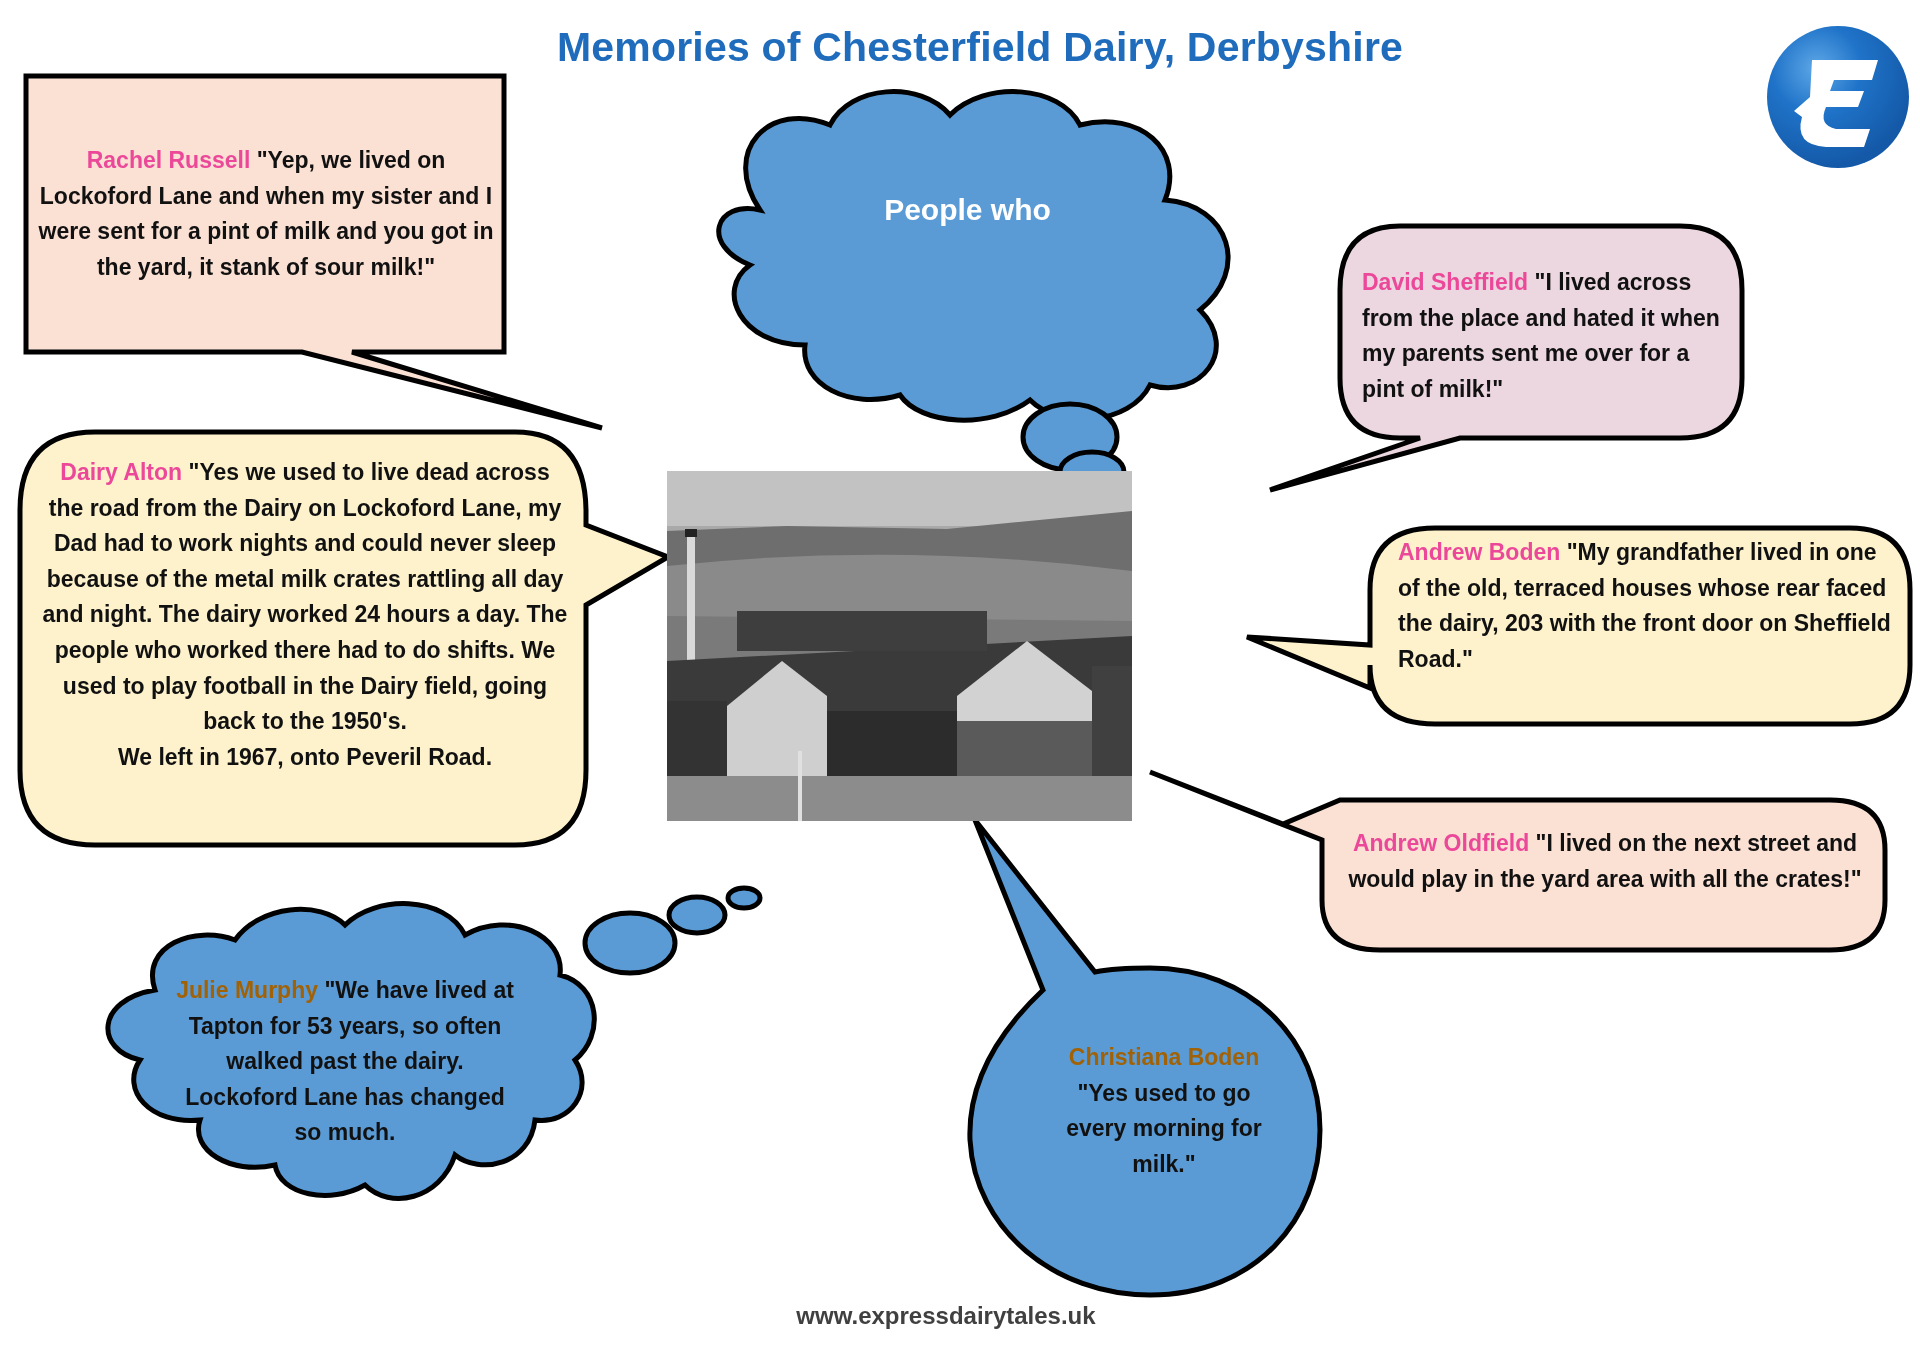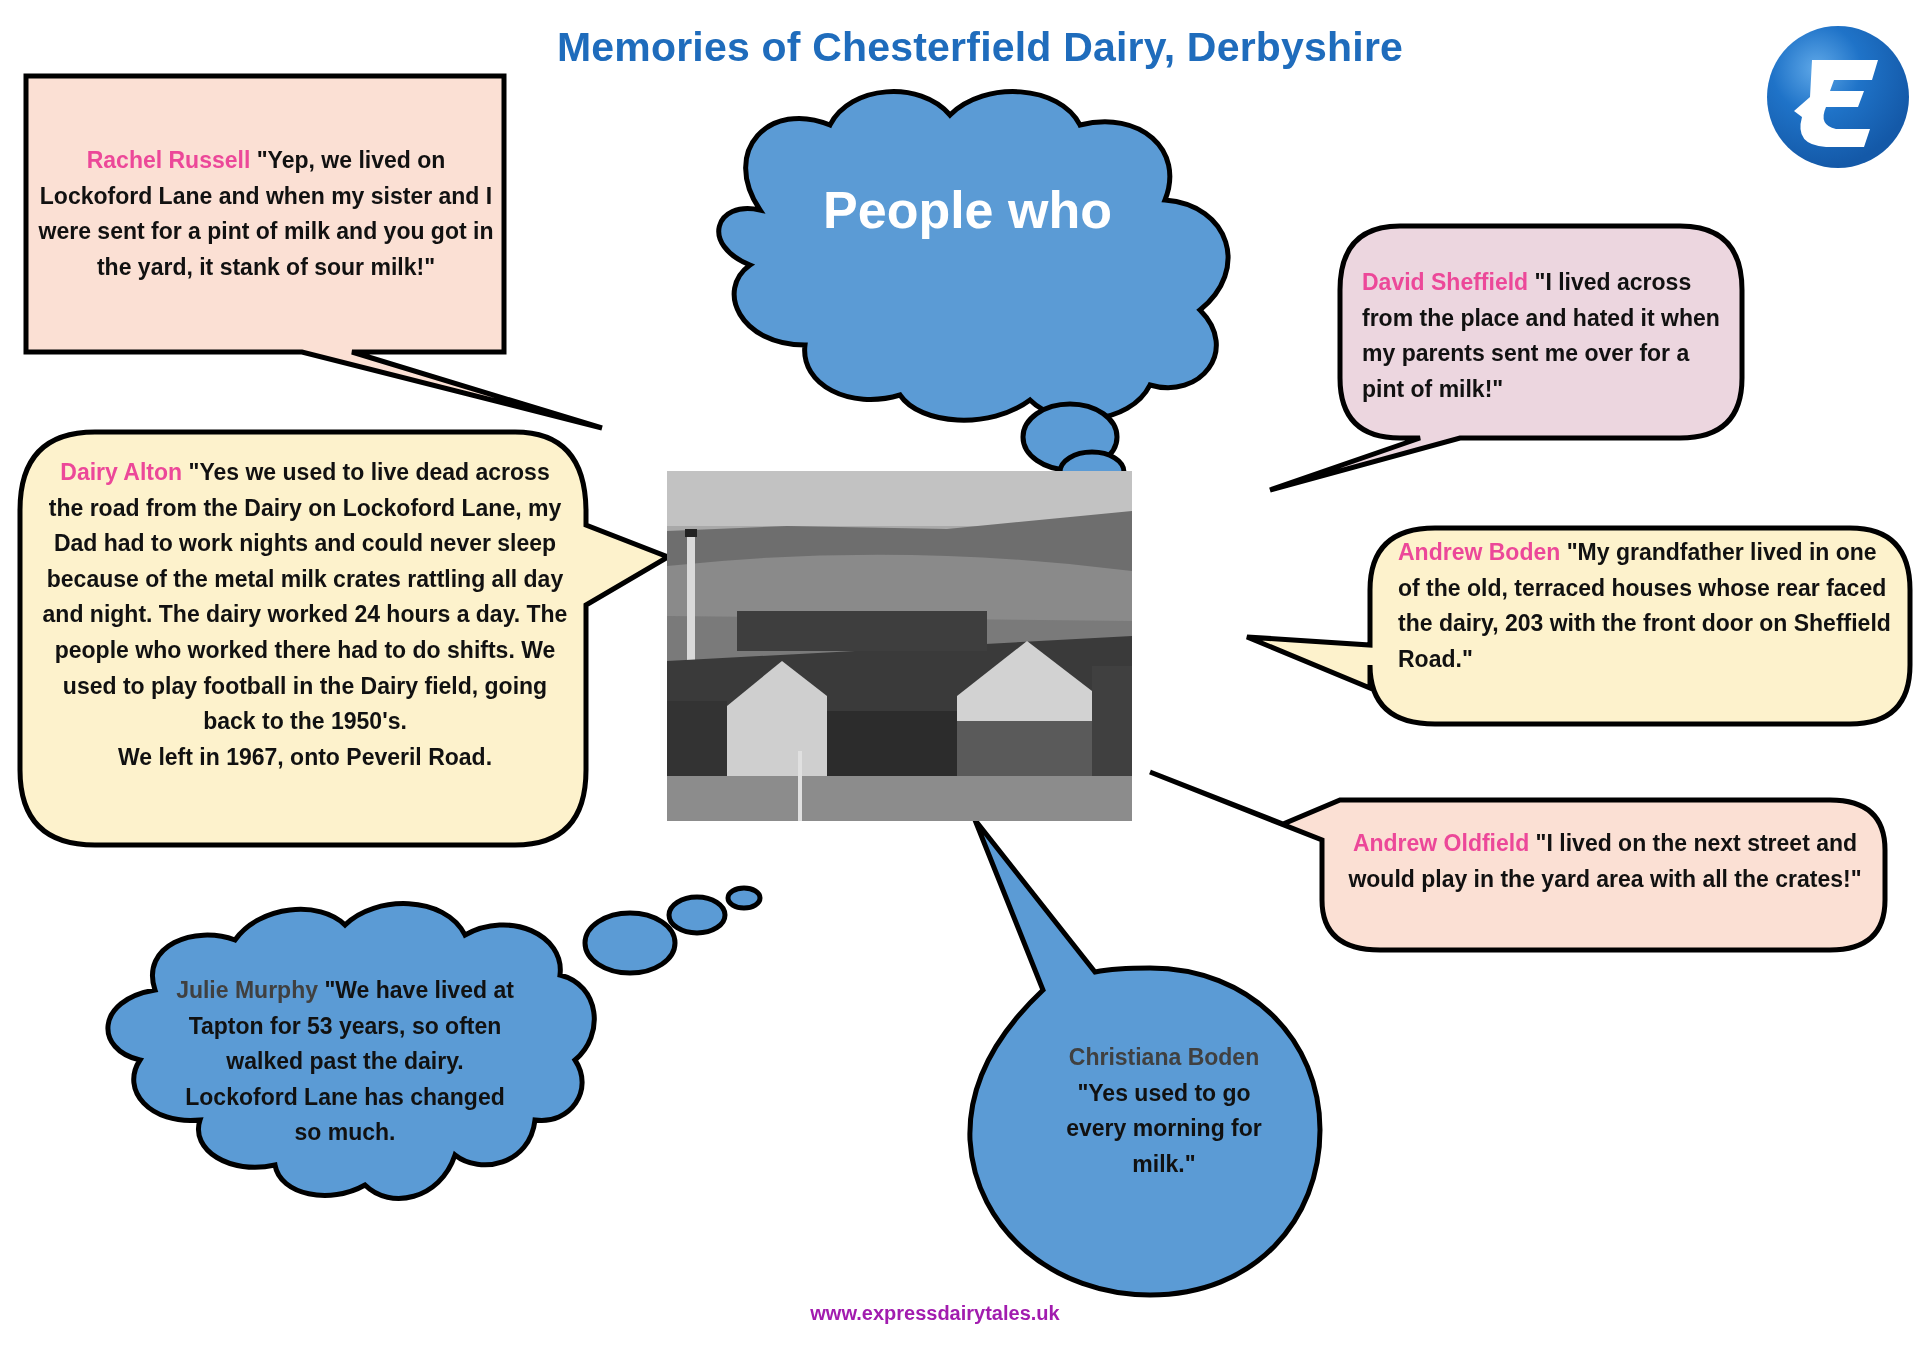--- a/index.html
+++ b/index.html
@@ -5,27 +5,27 @@
   html, body { margin: 0; padding: 0; background: #ffffff; }
   body { width: 1920px; height: 1357px; position: relative; overflow: hidden;
          font-family: "Liberation Sans", "DejaVu Sans", sans-serif; }
   .shapes { position: absolute; left: 0; top: 0; width: 1920px; height: 1357px; }
   .title { position: absolute; left: 0; width: 1960px; top: 24px; text-align: center;
            font-size: 41px; font-weight: bold; color: #1f6cbc; letter-spacing: 0.2px; }
   .quote { position: absolute; color: #111111; font-size: 23px; line-height: 35.6px;
            text-align: center; font-weight: bold; }
   .quote.left { text-align: left; }
   .quote .name { color: #ec4899; }
-  .quote.on-blue .name { color: #404040; }
-  .cloud-text { position: absolute; color: #ffffff; font-weight: bold; font-size: 52px;
+  .quote.on-blue .name { color: #a16207; }
+  .cloud-text { position: absolute; color: #ffffff; font-weight: bold; font-size: 30px;
                 line-height: 70px; text-align: center; }
   .photo { position: absolute; left: 667px; top: 471px; width: 465px; height: 350px; overflow: hidden;
            background: #8e8e8e; }
-  .url { position: absolute; left: 0; width: 1870px; top: 1302px; text-align: center;
-         color: #a21caf; font-weight: bold; font-size: 20px; }
+  .url { position: absolute; left: 11px; width: 1870px; top: 1302px; text-align: center;
+         color: #404040; font-weight: bold; font-size: 24px; }
   .logo { position: absolute; left: 1746px; top: 25px; width: 184px; height: 184px; }
 </style>
 </head>
 <body>
 
 <svg class="shapes" viewBox="0 0 1920 1357" xmlns="http://www.w3.org/2000/svg">
 
   <path d="M26,76 L504,76 L504,352 L352,352 L602,428 L302,352 L26,352 Z" fill="#fbe0d4" stroke="#000" stroke-width="5" stroke-linejoin="miter"></path>
 
   <path d="M95,432 L515,432 Q585,432 586,510 L586,525 L668,557 L586,605 L586,770 Q586,845 515,845 L95,845 Q20,845 20,770 L20,510 Q20,432 95,432 Z" fill="#fdf2cc" stroke="#000" stroke-width="5"></path>

